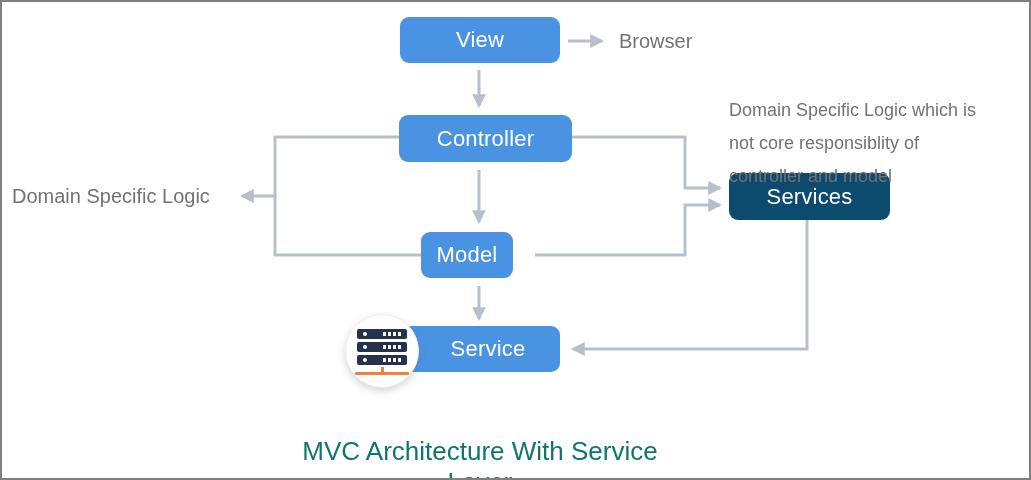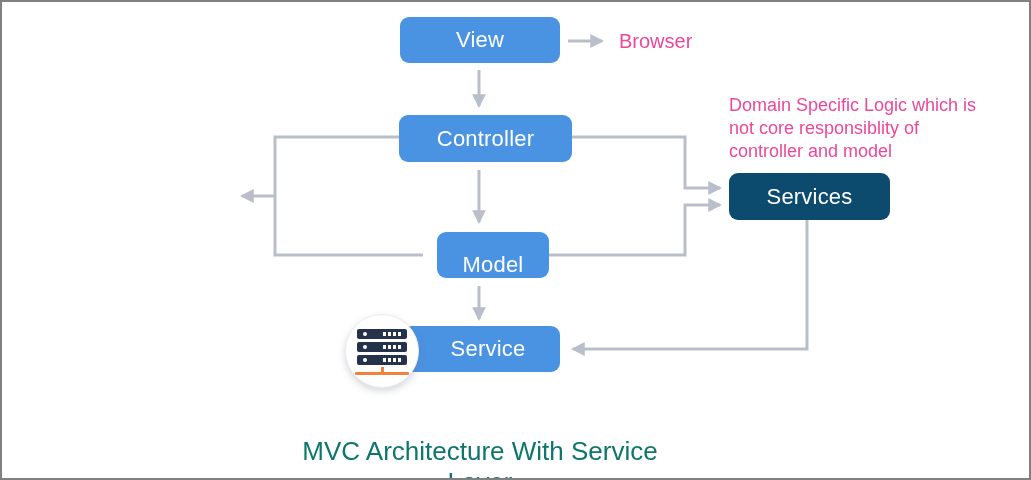--- a/index.html
+++ b/index.html
@@ -10,27 +10,27 @@
   }
   .connectors{position:absolute;left:0;top:0;width:1031px;height:480px;}
   .node{
     position:absolute;display:flex;align-items:center;justify-content:center;
     color:#ffffff;font-size:22px;border-radius:9px;letter-spacing:0.2px;
   }
   .node-blue{background:#4a92e2;}
   .node-green{background:#0c4a6e;}
   .node-view{left:398px;top:15px;width:160px;height:46px;}
   .node-controller{left:397px;top:113px;width:173px;height:47px;}
-  .node-model{left:435px;top:230px;width:112px;height:46px;align-items:flex-end;}
+  .node-model{left:419px;top:230px;width:92px;height:46px;}
   .node-database{left:400px;top:324px;width:158px;height:46px;padding-left:14px;box-sizing:border-box;}
   .node-services{left:727px;top:171px;width:161px;height:47px;}
-  .annot{position:absolute;color:#ec4899;font-size:20px;white-space:nowrap;}
+  .annot{position:absolute;color:#737373;font-size:20px;white-space:nowrap;}
   .annot-browser{left:617px;top:28px;}
   .annot-dsl{left:10px;top:183px;}
-  .annot-note{left:727px;top:92px;width:260px;font-size:18px;line-height:23px;white-space:normal;}
+  .annot-note{left:727px;top:92px;width:260px;font-size:18px;line-height:33px;white-space:normal;}
   .annot-db{left:819px;top:281px;}
   .diagram-title{
     position:absolute;left:278px;top:434px;width:400px;text-align:center;
     color:#0f766e;font-size:26px;
   }
   
   .db-circle{
     position:absolute;left:343px;top:312px;width:74px;height:74px;border-radius:50%;
     background:#ffffff;border:1px solid #ededf0;
     box-shadow:0 3px 7px rgba(110,120,140,0.30);
@@ -121,19 +121,20 @@
       <div class="srv-line"></div>
     </div>
   </div>
 
   <div class="node node-green node-services">
     <span class="node-label">Services</span>
   </div>
 
   <div class="annot annot-browser">Browser</div>
 
+  <div class="annot annot-dsl">Domain Specific Logic</div>
 
   <div class="annot annot-note">Domain Specific Logic which is not core responsiblity of controller and model</div>
 
 
   <div class="diagram-title">MVC Architecture With Service Layer</div>
 
 </div>
 
 </body></html>

